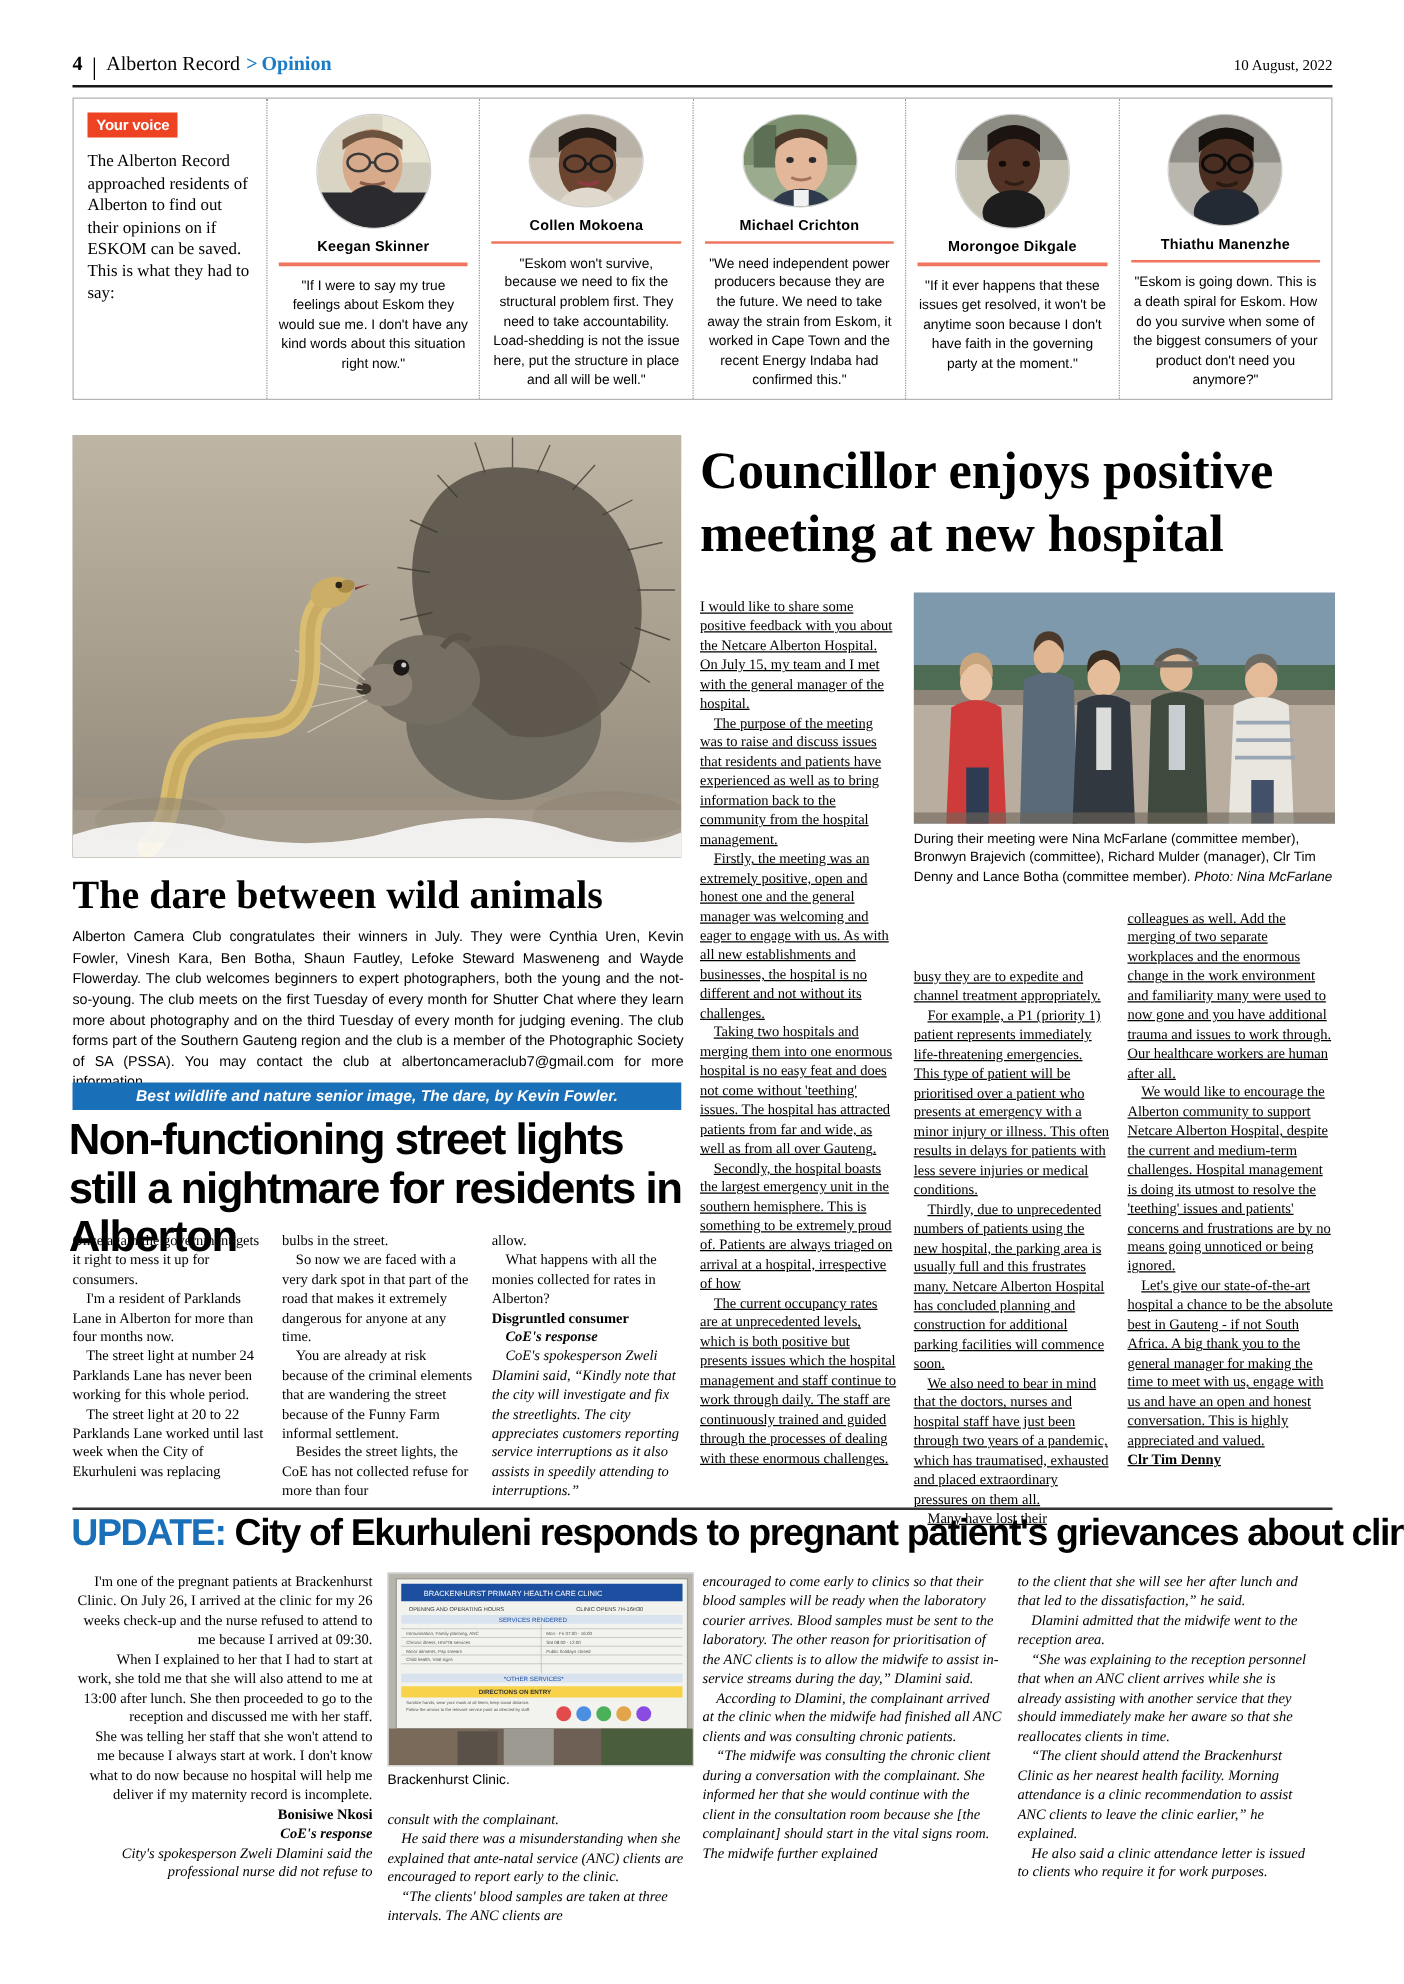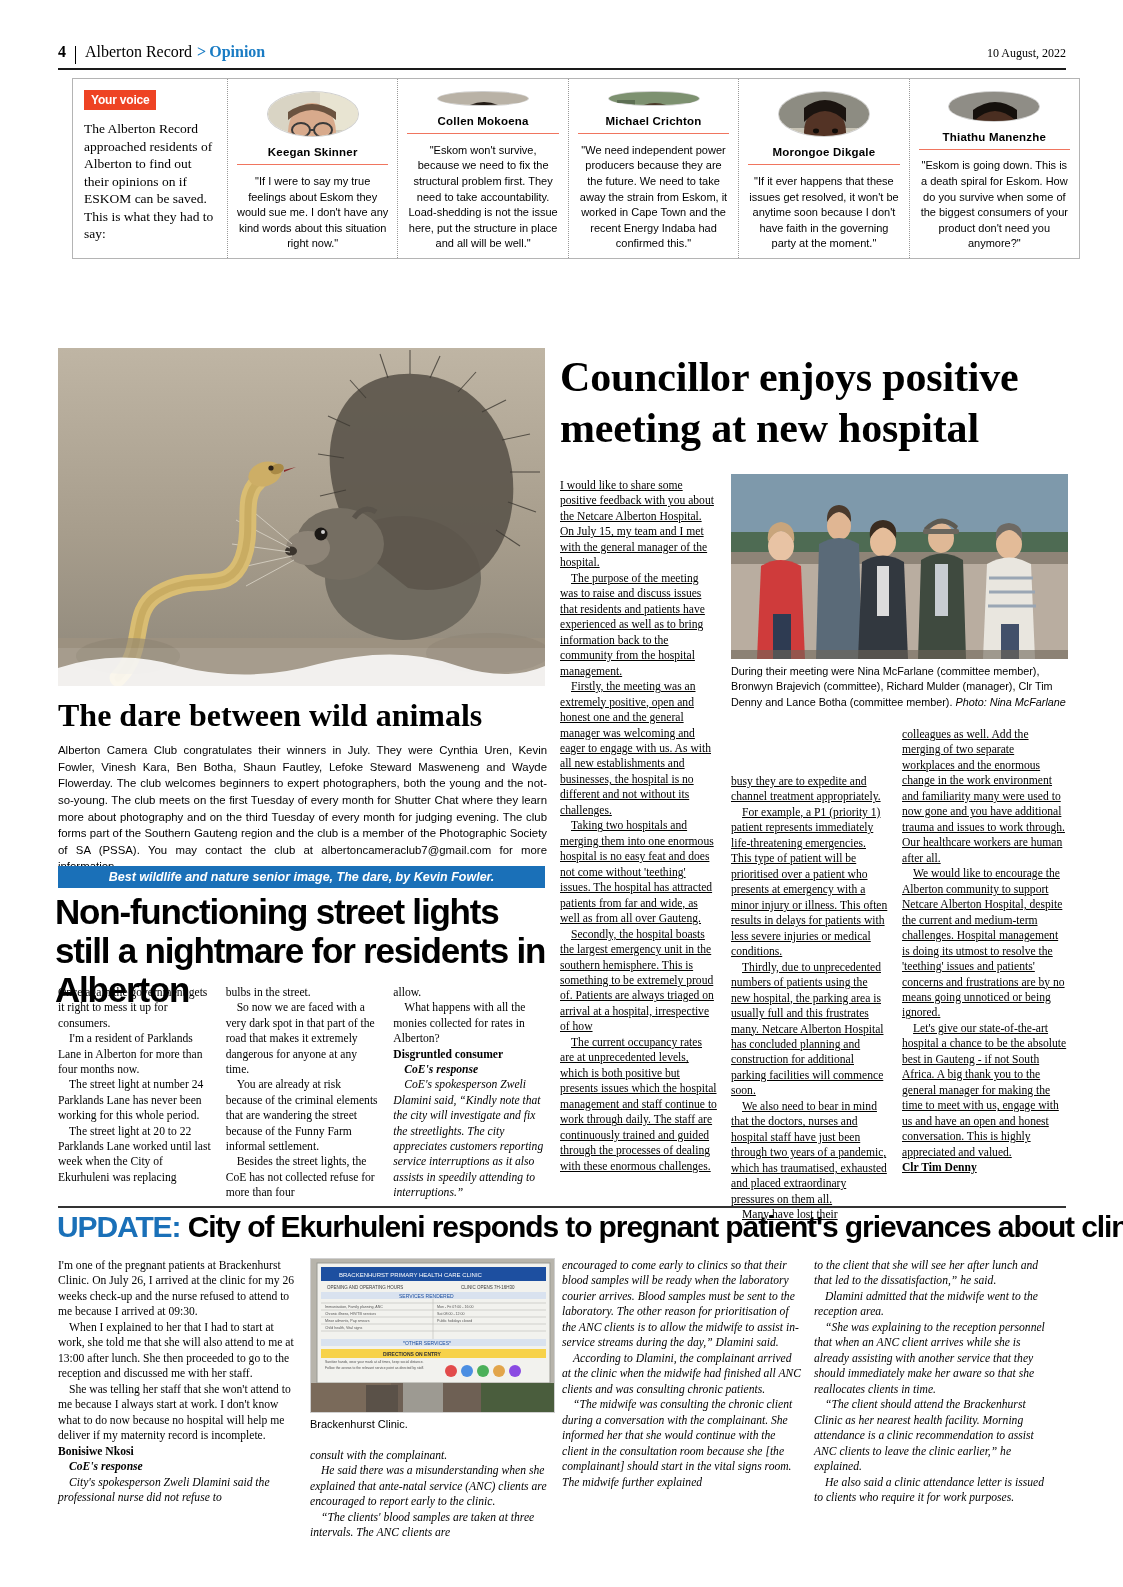--- a/index.html
+++ b/index.html
@@ -21,21 +21,21 @@
   .mh-page-num { font-family: "Liberation Serif", serif; font-weight: bold; font-size: 16px; }
   .mh-sep { width: 1px; background: #000; height: 18px; margin: 0 9px; align-self: center; }
   .mh-paper { font-size: 16px; font-family: "Liberation Serif", serif; }
   .mh-arrow { color: #1a7cc4; font-size: 16px; font-weight: bold; margin: 0 3px 0 5px; }
   .mh-section { color: #1a7cc4; font-size: 16px; font-weight: bold; }
   .mh-date { margin-left: auto; font-size: 12px; }
   .mh-rule { position: absolute; left: 58px; top: 68px; width: 1008px; height: 2px; background: #1a1a1a; }
 
   
   .voice-box {
-    position: absolute; left: 72px; top: 78px; width: 1008px; height: 181px;
+    position: absolute; left: 58px; top: 78px; width: 1008px; height: 242px;
     border: 1px solid #b4b4b4; background: #fff;
     display: flex;
   }
   .voice-intro { width: 154px; padding: 11px 10px 0 11px; }
   .voice-tag {
     background: #ee4323; color: #fff; font-family: "Liberation Sans", sans-serif;
     font-weight: bold; font-size: 12px; padding: 3px 7px 3px 7px; display: inline-block;
     letter-spacing: -0.2px;
   }
   .voice-intro p {
@@ -140,21 +140,21 @@
   .update-rule { position: absolute; left: 58px; top: 1206px; width: 1008px; height: 1.5px; background: #333; }
   .update-head {
     position: absolute; left: 57px; top: 1212px; width: 1012px;
     font-family: "Liberation Sans", sans-serif; font-weight: bold;
     font-size: 30px; letter-spacing: -1.1px; line-height: 1.0; white-space: nowrap;
   }
   .update-head .kw { color: #1a70b8; }
 
   .up-cols { position: absolute; left: 58px; top: 1258px; width: 1008px; height: 300px; }
   .up-col { position: absolute; top: 0; width: 240px; }
-  .up-c1 { left: 0; }
+  .up-c1 { left: 0; text-align: right; }
   .up-c3 { left: 504px; }
   .up-c4 { left: 756px; }
   .up-col p {
     font-family: "Liberation Serif", serif; font-size: 11.6px; line-height: 1.335;
     text-indent: 11px;
   }
   .up-col p.noind { text-indent: 0; }
   .up-col p.bold { font-weight: bold; text-indent: 0; }
   .up-col p.bolditalic { font-weight: bold; font-style: italic; text-indent: 11px; }
   .up-col p.ital { font-style: italic; }

